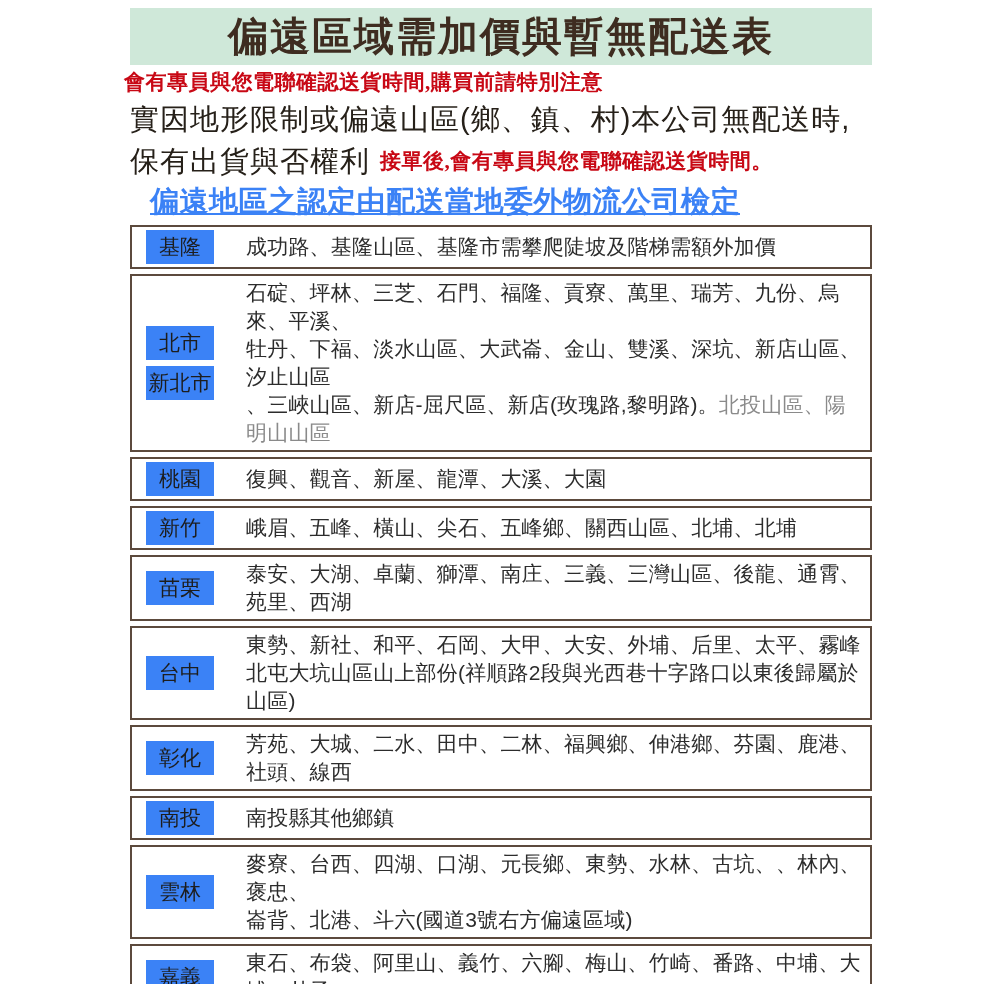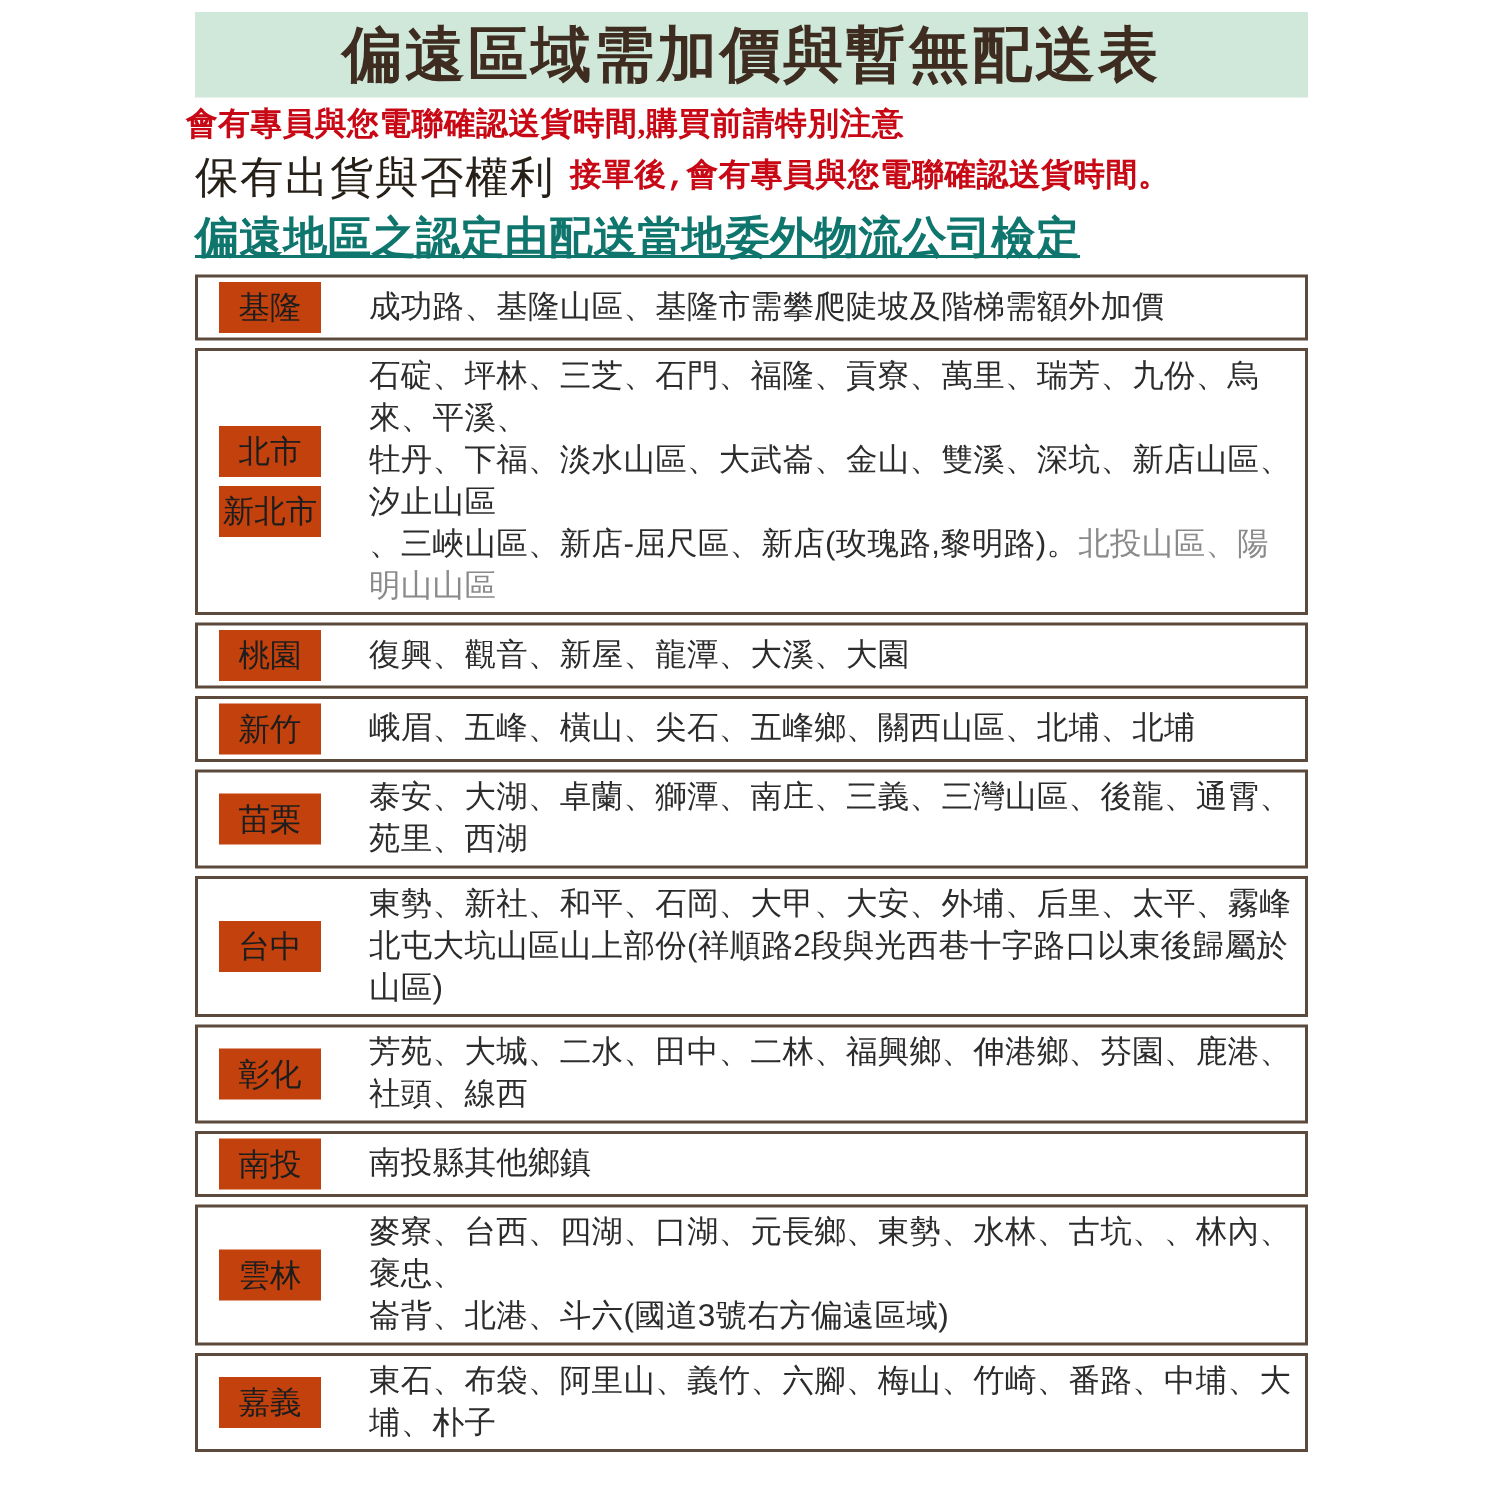--- a/index.html
+++ b/index.html
@@ -28,45 +28,45 @@
   .para-line1{
     margin-top:6px;
     font-size:29px;color:#262019;line-height:36px;letter-spacing:1px;
   }
   .para-line2{
     margin-top:4px;display:flex;align-items:flex-end;
     font-size:29px;color:#262019;line-height:40px;letter-spacing:1px;
   }
   .para-line2 .inline-red{
     margin-left:10px;
-    font-family:Liberation Mono, monospace;
+    font-family:Liberation Serif, serif;
     font-size:21px;font-weight:bold;color:#c80815;letter-spacing:0.5px;
   }
   .blue-heading{
     margin-top:2px;
-    font-size:29px;font-weight:bold;color:#0f766e;
-    text-decoration:underline;line-height:36px;letter-spacing:0.5px;
+    font-size:29px;font-weight:bold;color:#3b82f6;
+    text-decoration:underline;line-height:36px;letter-spacing:0.5px;margin-left:20px;
   }
 
   .region-table{margin-top:6px;}
   .region-row{
     border:2px solid #5c4a3d;
     background:#ffffff;
     display:flex;align-items:center;
     min-height:40px;
     padding:3px 8px 3px 14px;
     margin-bottom:5px;
     box-sizing:border-box;
   }
   .label-col{
     width:84px;flex-shrink:0;
     display:flex;flex-direction:column;gap:6px;align-items:flex-start;
   }
   .label-box{
-    background:#c2410c;
+    background:#3b82f6;
     width:68px;text-align:center;
     font-size:21px;color:#1d1d1d;
     padding:3px 0;
   }
   .content-col{
     margin-left:16px;
     font-size:21px;color:#2c2c2c;
     line-height:28px;letter-spacing:0.2px;
   }
   .gray-text{color:#8a8a8a;}
@@ -76,20 +76,21 @@
 
 <div class="page">
   <div class="content">
 
     <div class="title-bar">
       <span>偏遠區域需加價與暫無配送表</span>
     </div>
 
     <div class="red-note">會有專員與您電聯確認送貨時間,購買前請特別注意</div>
 
+    <div class="para-line1">實因地形限制或偏遠山區(鄉、鎮、村)本公司無配送時,</div>
 
     <div class="para-line2">
       <span>保有出貨與否權利</span>
       <span class="inline-red">接單後,會有專員與您電聯確認送貨時間。</span>
     </div>
 
     <div class="blue-heading">偏遠地區之認定由配送當地委外物流公司檢定</div>
 
     <div class="region-table" id="region-table">
         <div class="region-row">

